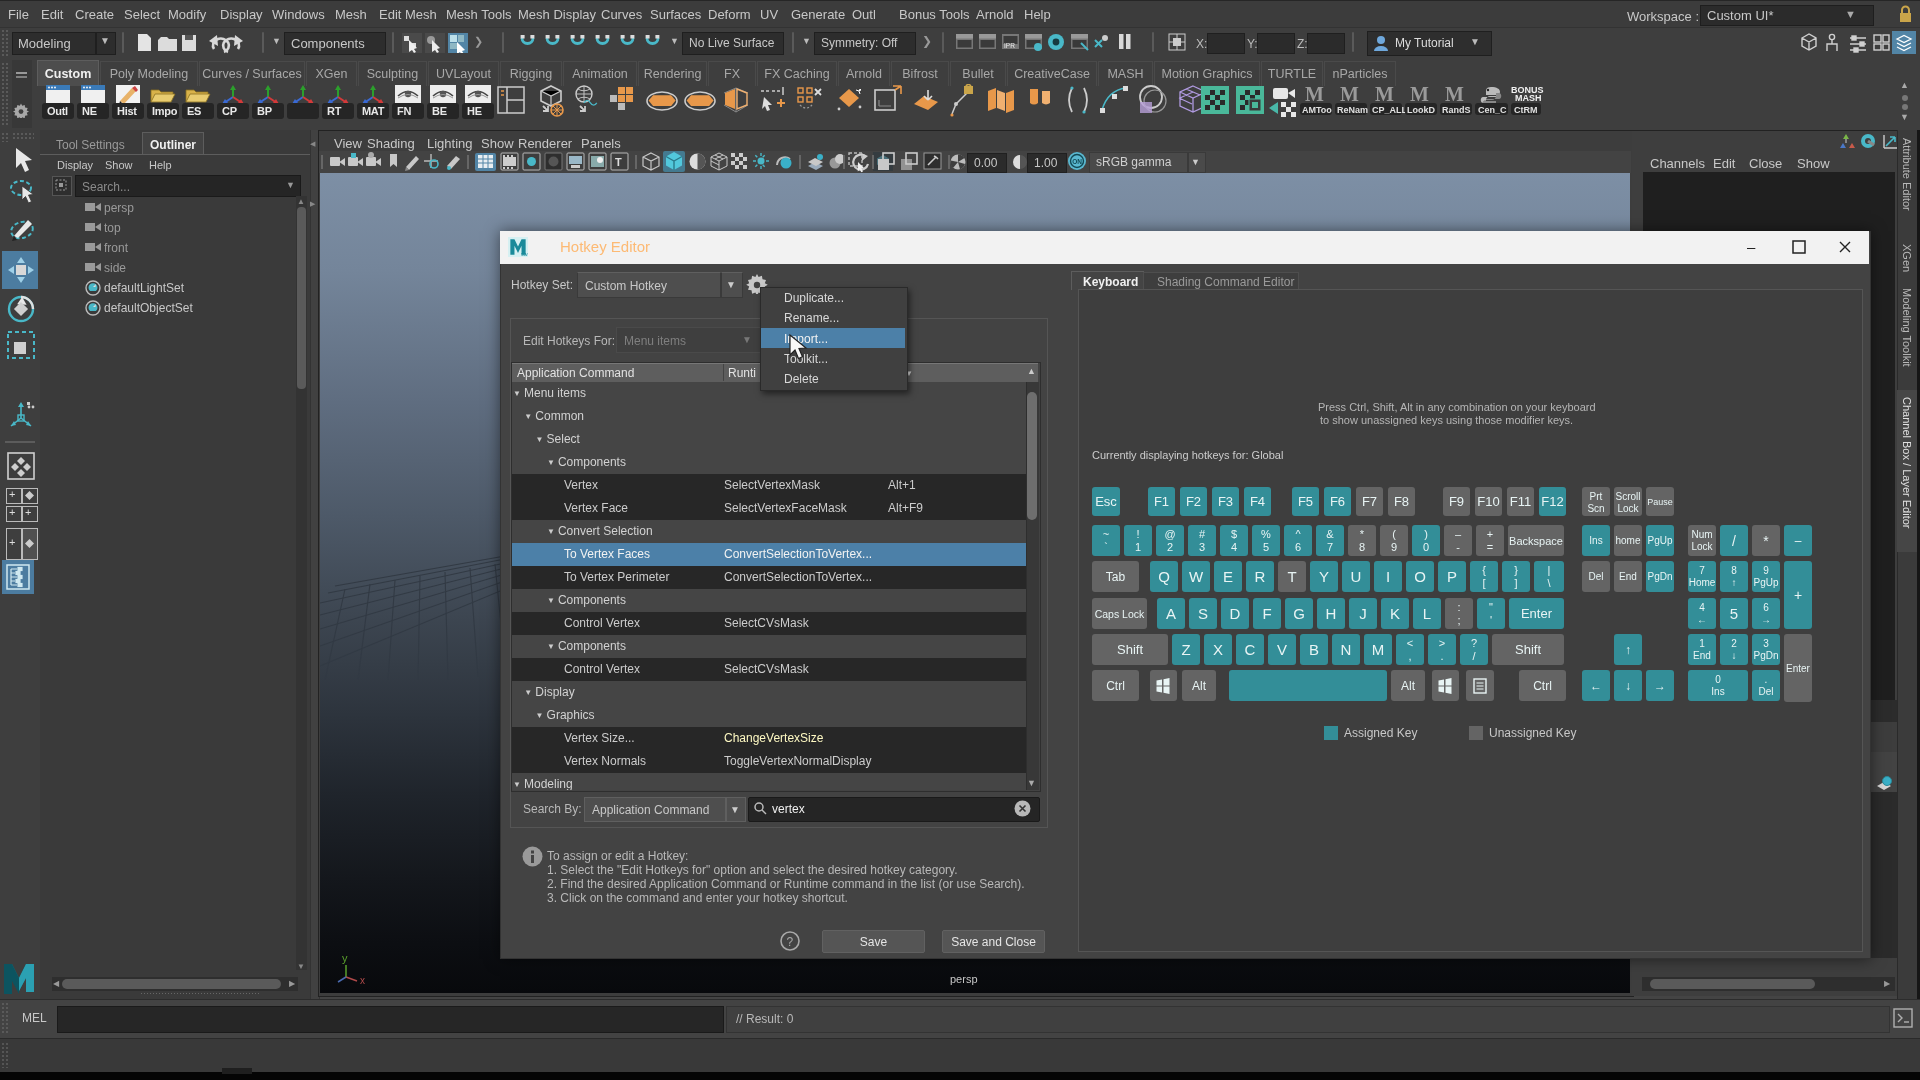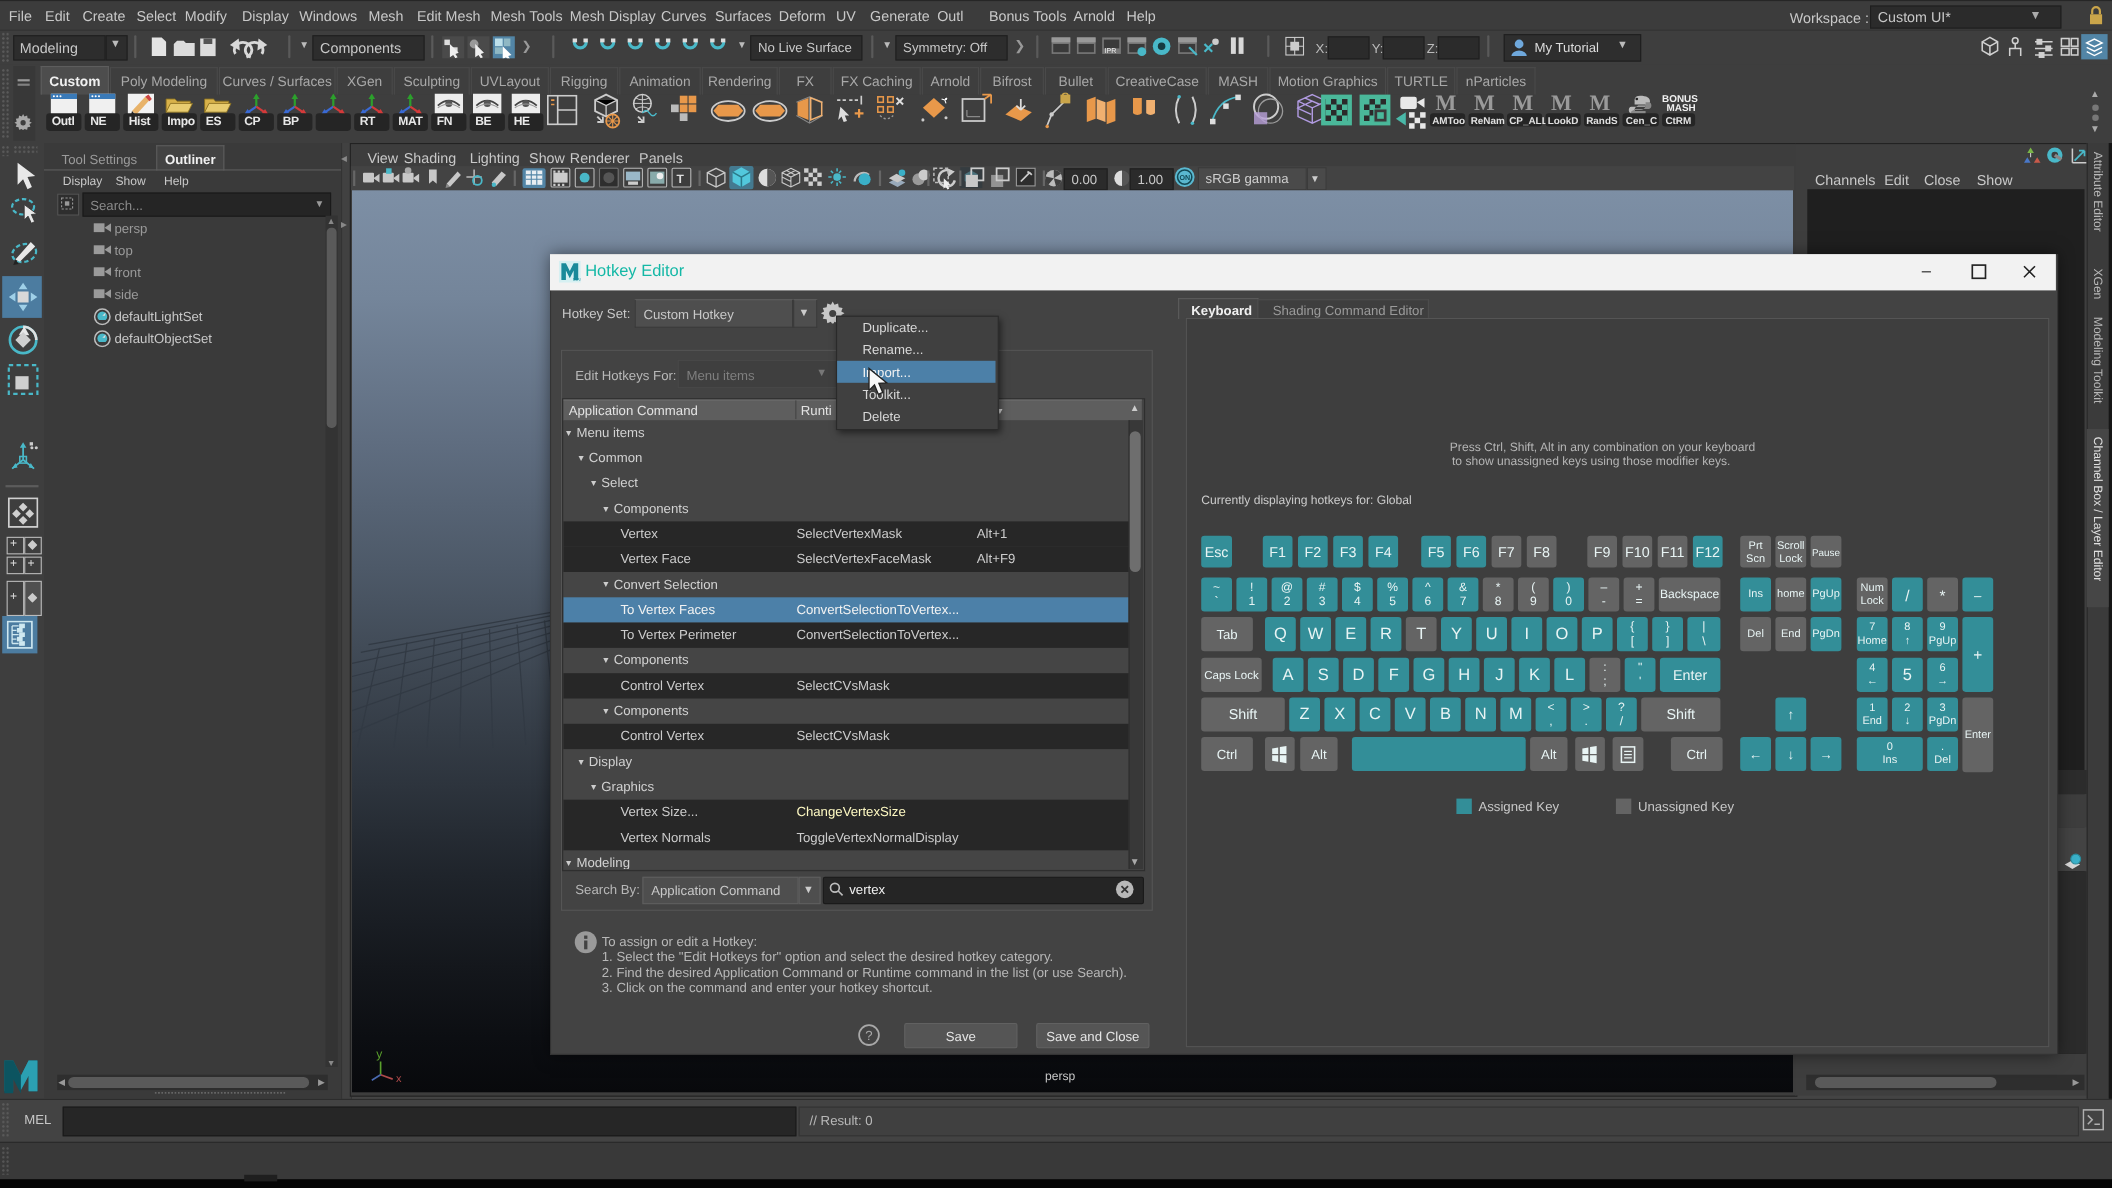--- a/index.html
+++ b/index.html
@@ -931,21 +931,21 @@
 <div class="a" style="left:1px;top:1042px;width:7px;height:26px;background:radial-gradient(#555 1px, transparent 1.2px);background-size:4px 4px;"></div>
 <div class="a" style="left:0px;top:1072px;width:1920px;height:8px;background:#050505;"></div>
 <div class="a" style="left:222px;top:1068px;width:30px;height:6px;background:#1f1f1f;"></div>
 <div class="a" style="left:500px;top:231px;width:1369px;height:726px;background:#434343;border:1px solid #333;box-shadow:0 0 14px rgba(0,0,0,0.5);"></div>
 <div class="a" style="left:500px;top:231px;width:1369px;height:33px;background:#f2f2f2;"></div>
 <svg class="a" style="left:508px;top:237px" width="20" height="20" viewBox="0 0 34 34">
 <rect x="0" y="0" width="34" height="34" fill="#d6f0f2"></rect>
 <path d="M4 4 h7 l6 12 6 -12 h7 v26 h-7 V15 l-6 12 -6 -12 v15 H4 z" fill="#1a8a9a"></path>
 <text x="22" y="32" font-size="7" fill="#1a8a9a" font-family="Liberation Sans">MAYA</text>
 </svg>
-<div class="tx" style="left:532px;top:238px;font-size:15px;color:#14b8a6;">Hotkey Editor</div>
+<div class="tx" style="left:560px;top:238px;font-size:15px;color:#fdba74;">Hotkey Editor</div>
 <div class="tx" style="left:1747px;top:238px;font-size:15px;color:#222;">–</div>
 <svg class="a" style="left:1791px;top:239px" width="16" height="16">
       <rect x="2" y="2" width="12" height="12" fill="none" stroke="#222" stroke-width="1.5"></rect>
     </svg>
 <svg class="a" style="left:1837px;top:239px" width="16" height="16">
       <path d="M3 3 l10 10 M13 3 l-10 10" stroke="#222" stroke-width="1.4"></path>
     </svg>
 <div class="tx" style="left:511px;top:278px;font-size:12px;color:#c8c8c8;">Hotkey Set:</div>
 <div class="a" style="left:577px;top:272px;width:142px;height:24px;background:#4e4e4e;border:1px solid #3a3a3a;border-top-color:#5f5f5f;"></div>
 <div class="tx" style="left:585px;top:279px;font-size:12px;color:#c8c8c8;">Custom Hotkey</div>

